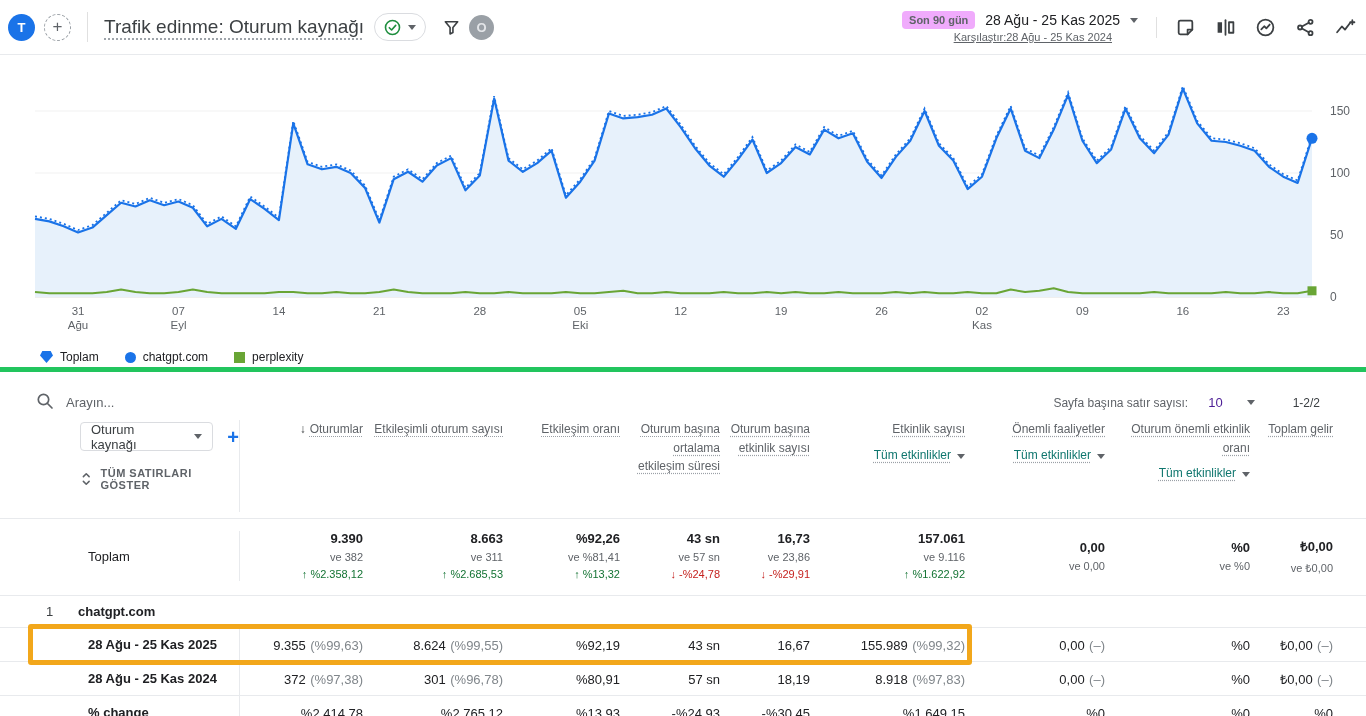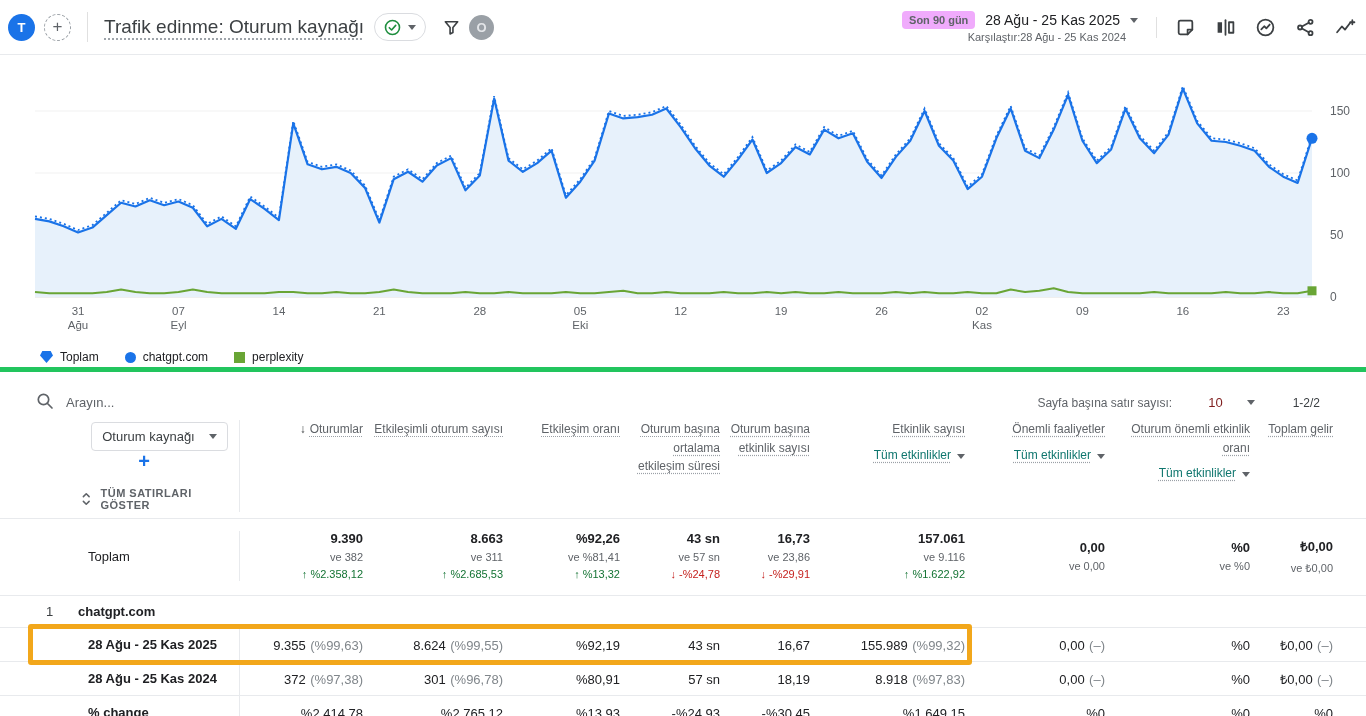--- a/index.html
+++ b/index.html
@@ -23,21 +23,21 @@
     border-top:5px solid #5F6368; display:inline-block; }
   .funnel { margin-left:16px; display:flex; }
   .o-avatar { width:25px; height:25px; border-radius:50%; background:#9AA0A6; color:#E3E5E8;
     font-size:13px; font-weight:bold; display:flex; align-items:center; justify-content:center; margin-left:8px; }
   .hdr-right { margin-left:auto; display:flex; align-items:center; }
   .date-block { display:flex; flex-direction:column; align-items:flex-end; margin-right:6px; }
   .date-row { display:flex; align-items:center; gap:10px; }
   .range-badge { background:#f0abfc; color:#5F6368; font-size:11px; font-weight:bold;
     padding:3px 7px; border-radius:4px; }
   .date-text { font-size:14px; color:#202124; }
-  .compare-text { font-size:11px; color:#5F6368; margin-top:2px; margin-right:12px; }
+  .compare-text { font-size:11px; color:#5F6368; margin-top:2px; margin-right:26px;text-decoration:underline; }
   .icon-row { display:flex; align-items:center; gap:19px; border-left:1px solid #E0E0E0;
     padding-left:18px; margin-left:12px; }
   .icon-btn { display:flex; color:#3C4043; }
   .icon-btn svg { stroke:#3C4043; fill:none; stroke-width:1.7; stroke-linecap:round; stroke-linejoin:round; }
 
   
   .chart-wrap { position:relative; height:312px; }
   .legend { display:flex; align-items:center; gap:26px; padding-left:40px; height:28px; }
   .legend-item { display:flex; align-items:center; gap:7px; font-size:12px; color:#202124; }
   .marker-pentagon { width:13px; height:12px; background:#1A73E8;
@@ -46,34 +46,34 @@
   .marker-square { width:11px; height:11px; background:#69A535; }
 
   
   .search-row { display:flex; align-items:flex-end; height:43px; border-top:5px solid #22c55e;
     padding:0 46px 0 36px; }
   .search-row input { border:none; outline:none; font-size:13px; color:#202124; width:300px;
     font-family:"Liberation Sans", sans-serif; margin-left:12px; }
   .search-row input::placeholder { color:#5F6368; }
   .pag { margin-left:auto; display:flex; align-items:center; gap:14px; }
   .pag-label { font-size:12px; color:#5F6368; }
-  .pag-value { font-size:13px; color:#7f1d1d; margin-left:22px; }
+  .pag-value { font-size:13px; color:#4c1d95; margin-left:6px; }
   .pag-caret { margin-left:10px; }
   .pag-count { font-size:12px; color:#3C4043; margin-left:24px; }
 
   
   .grid { display:grid;
     grid-template-columns:205px 133px 140px 117px 100px 90px 155px 140px 145px 83px;
     padding-left:35px; padding-right:8px; }
   .num { text-align:right; padding-right:10px; }
   .dimcol { border-right:1px solid #E8EAED; height:100%; }
 
   .thead { padding-top:10px; padding-bottom:6px; align-items:start; min-height:108px; }
   .dim-controls { padding-top:2px; }
-  .dim-row { display:flex; align-items:center;flex-direction:column; }
+  .dim-row { display:flex; align-items:center; }
   .dim-pill { display:inline-flex; align-items:center; gap:14px; border:1px solid #DADCE0;
     border-radius:4px; height:29px; padding:0 10px; font-size:13px; color:#3C4043; background:#fff;
     margin-left:45px; }
   .add-col { color:#1A73E8; font-size:20px; font-weight:bold; margin-left:14px; line-height:1; }
   .expand-all { display:flex; align-items:center; gap:8px; margin-top:16px; margin-left:45px;
     font-size:11px; font-weight:bold; letter-spacing:.5px; color:#5F6368; }
   .hdr-cell { font-size:12px; color:#5F6368; line-height:1.55; }
   .hdr-title { text-decoration:underline dotted #9AA0A6; text-underline-offset:3px; }
   .hdr-filter { margin-top:7px; font-size:12px; color:#0f766e; white-space:nowrap; }
   .hdr-filter .ft { text-decoration:underline dotted #9AA0A6; text-underline-offset:3px; }

